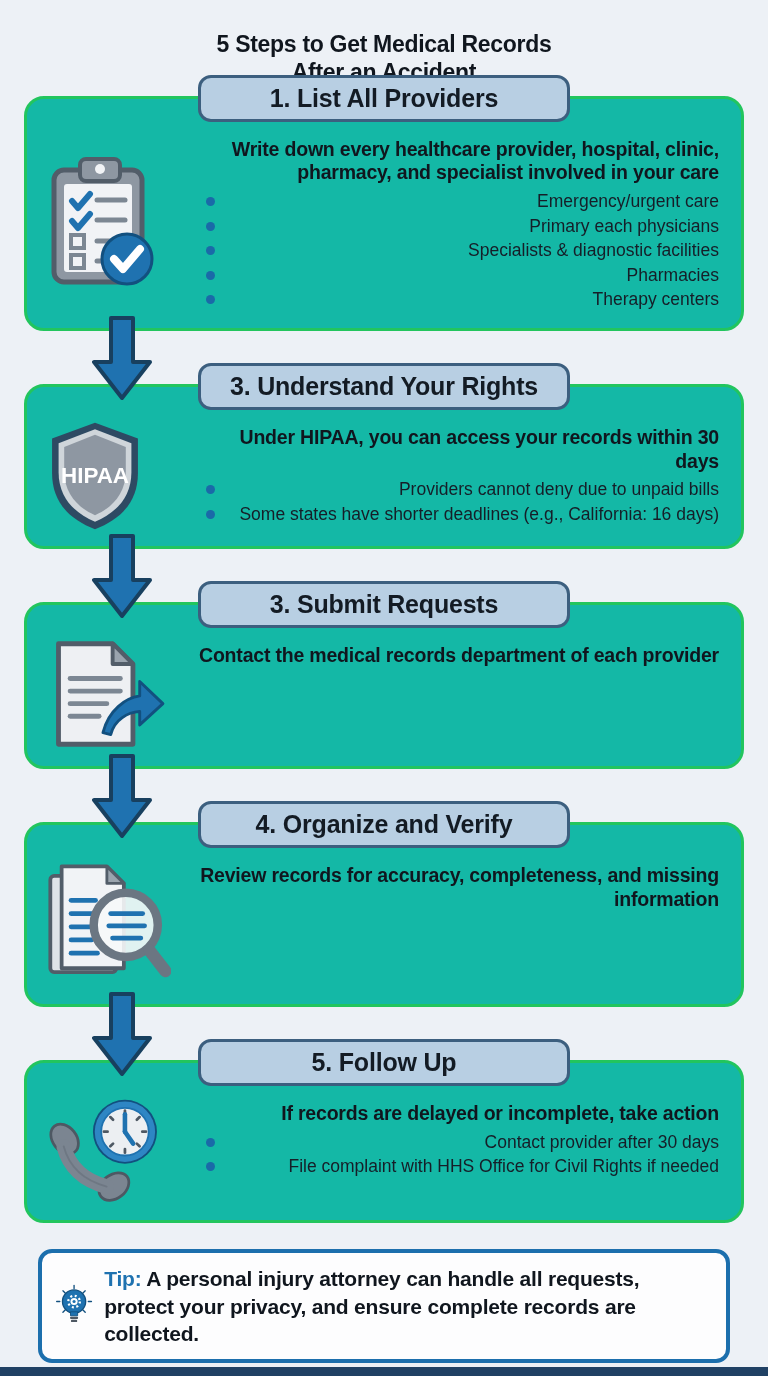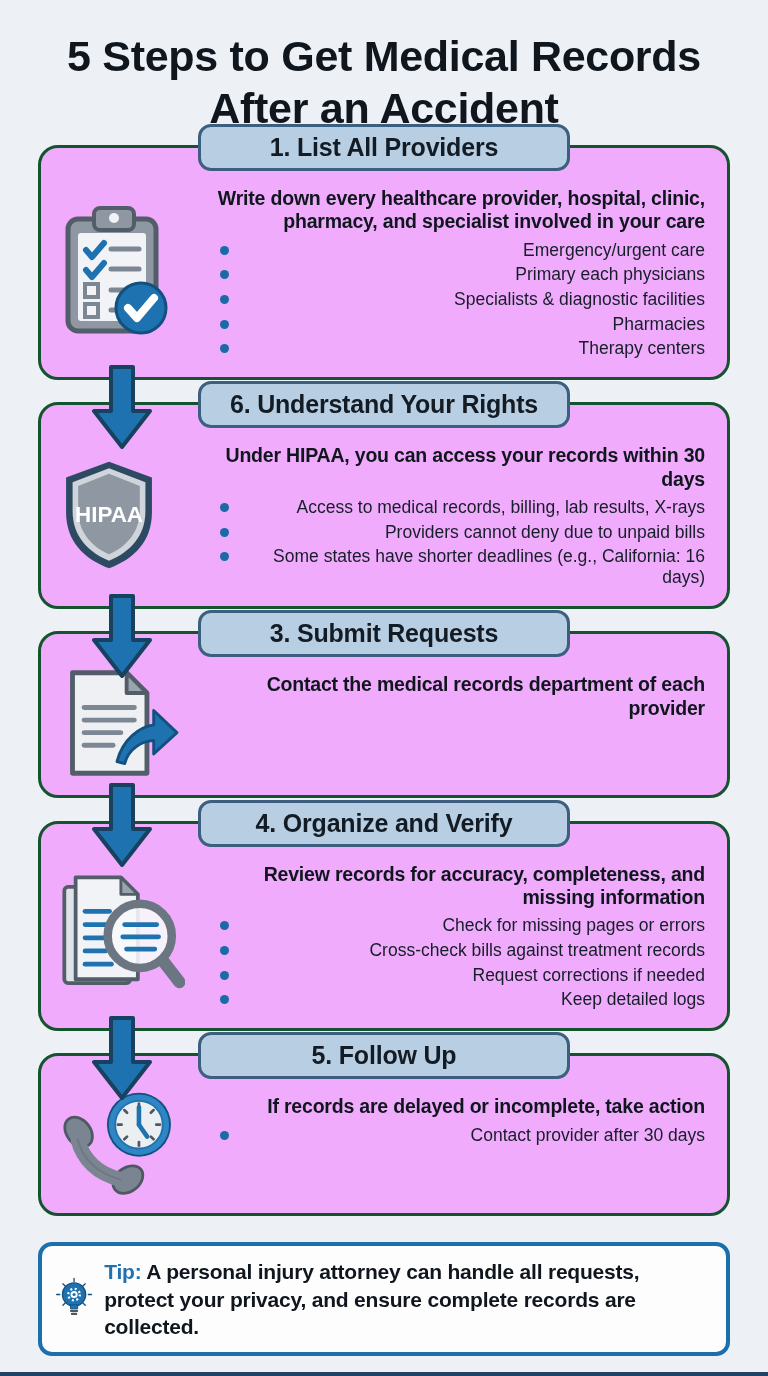--- a/index.html
+++ b/index.html
@@ -6,28 +6,28 @@
   body{
     width:768px;height:1376px;
     background:#edf1f6;
     font-family:"Liberation Sans",sans-serif;
     display:flex;flex-direction:column;
     overflow:hidden;
   }
   .page-title{
     margin:30px 24px 10px;
     text-align:center;
-    font-size:43px;line-height:1.22;
+    font-size:23px;line-height:1.22;
     font-weight:bold;color:#10161e;
     letter-spacing:-0.3px;
   }
   .card{
-    margin:0 38px;
-    background:#f0abfc;
-    border:3px solid #14532d;
+    margin:0 24px;
+    background:#14b8a6;
+    border:3px solid #22c55e;
     border-radius:20px;
     position:relative;
     z-index:1;
   }
   .pill{
     position:relative;z-index:2;
     margin:-24px auto 0;
     width:372px;height:47px;
     background:#b8cfe3;
     border:3px solid #3c5f7f;
@@ -59,21 +59,21 @@
     line-height:1.18;margin-bottom:4px;
   }
   ul.bullets li::before{
     content:"";position:absolute;left:5px;top:6px;
     width:9px;height:9px;border-radius:50%;
     background:#1a6aa8;
   }
   .arrow-row{height:55px;position:relative;z-index:5;}
   .arrow-row svg{position:absolute;left:92px;top:-15px;}
   .tip-box{
-    margin:26px 38px 16px;
+    margin:26px 38px 4px;
     background:#fdfdfe;
     border:4px solid #1c6fad;
     border-radius:14px;
     display:flex;align-items:center;gap:10px;
     padding:9px 18px 9px 12px;
   }
   .tip-text{
     font-size:21px;font-weight:bold;color:#10161e;line-height:1.3;
     letter-spacing:-0.2px;
   }
@@ -126,34 +126,33 @@
   </div>
 </div>
 
 <div class="arrow-row">
   <svg width="60" height="84" viewBox="0 0 60 84">
     <path d="M19 2 H41 V46 H58 L30 82 L2 46 H19 Z" fill="#1f72b0" stroke="#18405f" stroke-width="4" stroke-linejoin="round"></path>
   </svg>
 </div>
 
 <div class="card">
-  <div class="pill">6. Understand Your Rights</div>
+  <div class="pill">3. Understand Your Rights</div>
   <div class="card-body">
     <div class="icon-col">
       <svg width="112" height="114" viewBox="0 0 120 120">
         <path d="M60 4 L106 21 V58 C106 89 87 108 60 118 C33 108 14 89 14 58 V21 Z" fill="#2e4a63"></path>
         <path d="M60 11 L99 26 V57 C99 84 82 101 60 110 C38 101 21 84 21 57 V26 Z" fill="#cfd5da"></path>
         <path d="M60 17 L93 30 V56 C93 79 79 95 60 103 C41 95 27 79 27 56 V30 Z" fill="#8e97a2"></path>
         <text x="60" y="69" text-anchor="middle" font-size="24" font-weight="bold" fill="#ffffff" font-family="Liberation Sans, sans-serif">HIPAA</text>
       </svg>
     </div>
     <div class="text-col">
       <div class="intro">Under HIPAA, you can access your records within 30 days</div>
       <ul class="bullets">
-        <li>Access to medical records, billing, lab results, X-rays</li>
         <li>Providers cannot deny due to unpaid bills</li>
         <li>Some states have shorter deadlines (e.g., California: 16 days)</li>
       </ul>
     </div>
   </div>
 </div>
 
 <div class="arrow-row">
   <svg width="60" height="84" viewBox="0 0 60 84">
     <path d="M19 2 H41 V46 H58 L30 82 L2 46 H19 Z" fill="#1f72b0" stroke="#18405f" stroke-width="4" stroke-linejoin="round"></path>
@@ -201,26 +200,20 @@
         <line x1="34" y1="102" x2="62" y2="102" stroke="#1f72b0" stroke-width="5" stroke-linecap="round"></line>
         <circle cx="92" cy="72" r="34" fill="#f6f8fa" fill-opacity="0.9" stroke="#6b7682" stroke-width="9"></circle>
         <line x1="76" y1="60" x2="110" y2="60" stroke="#1f72b0" stroke-width="5" stroke-linecap="round"></line>
         <line x1="74" y1="73" x2="112" y2="73" stroke="#1f72b0" stroke-width="5" stroke-linecap="round"></line>
         <line x1="78" y1="86" x2="108" y2="86" stroke="#1f72b0" stroke-width="5" stroke-linecap="round"></line>
         <line x1="117" y1="99" x2="134" y2="121" stroke="#6b7682" stroke-width="13" stroke-linecap="round"></line>
       </svg>
     </div>
     <div class="text-col">
       <div class="intro">Review records for accuracy, completeness, and missing information</div>
-      <ul class="bullets">
-        <li>Check for missing pages or errors</li>
-        <li>Cross-check bills against treatment records</li>
-        <li>Request corrections if needed</li>
-        <li>Keep detailed logs</li>
-      </ul>
     </div>
   </div>
 </div>
 
 <div class="arrow-row">
   <svg width="60" height="84" viewBox="0 0 60 84">
     <path d="M19 2 H41 V46 H58 L30 82 L2 46 H19 Z" fill="#1f72b0" stroke="#18405f" stroke-width="4" stroke-linejoin="round"></path>
   </svg>
 </div>
 
@@ -247,20 +240,21 @@
         <ellipse cx="28" cy="48" rx="13" ry="18" transform="rotate(-38 28 48)" fill="#7b8591" stroke="#4e5863" stroke-width="3"></ellipse>
         <ellipse cx="82" cy="100" rx="18" ry="13" transform="rotate(-38 82 100)" fill="#7b8591" stroke="#4e5863" stroke-width="3"></ellipse>
         <path d="M27 56 Q36 90 74 100" stroke="#7b8591" stroke-width="16" fill="none" stroke-linecap="round"></path>
         <path d="M27 56 Q36 90 74 100" stroke="#4e5863" stroke-width="2" fill="none" stroke-linecap="round" opacity="0.3"></path>
       </svg>
     </div>
     <div class="text-col">
       <div class="intro">If records are delayed or incomplete, take action</div>
       <ul class="bullets">
         <li>Contact provider after 30 days</li>
+        <li>File complaint with HHS Office for Civil Rights if needed</li>
       </ul>
     </div>
   </div>
 </div>
 
 <div class="tip-box">
   <svg width="78" height="88" viewBox="0 0 90 100">
     <g stroke="#12507f" stroke-width="3" stroke-linecap="round">
       <line x1="45" y1="4" x2="45" y2="11"></line>
       <line x1="13" y1="40" x2="6" y2="40"></line>

